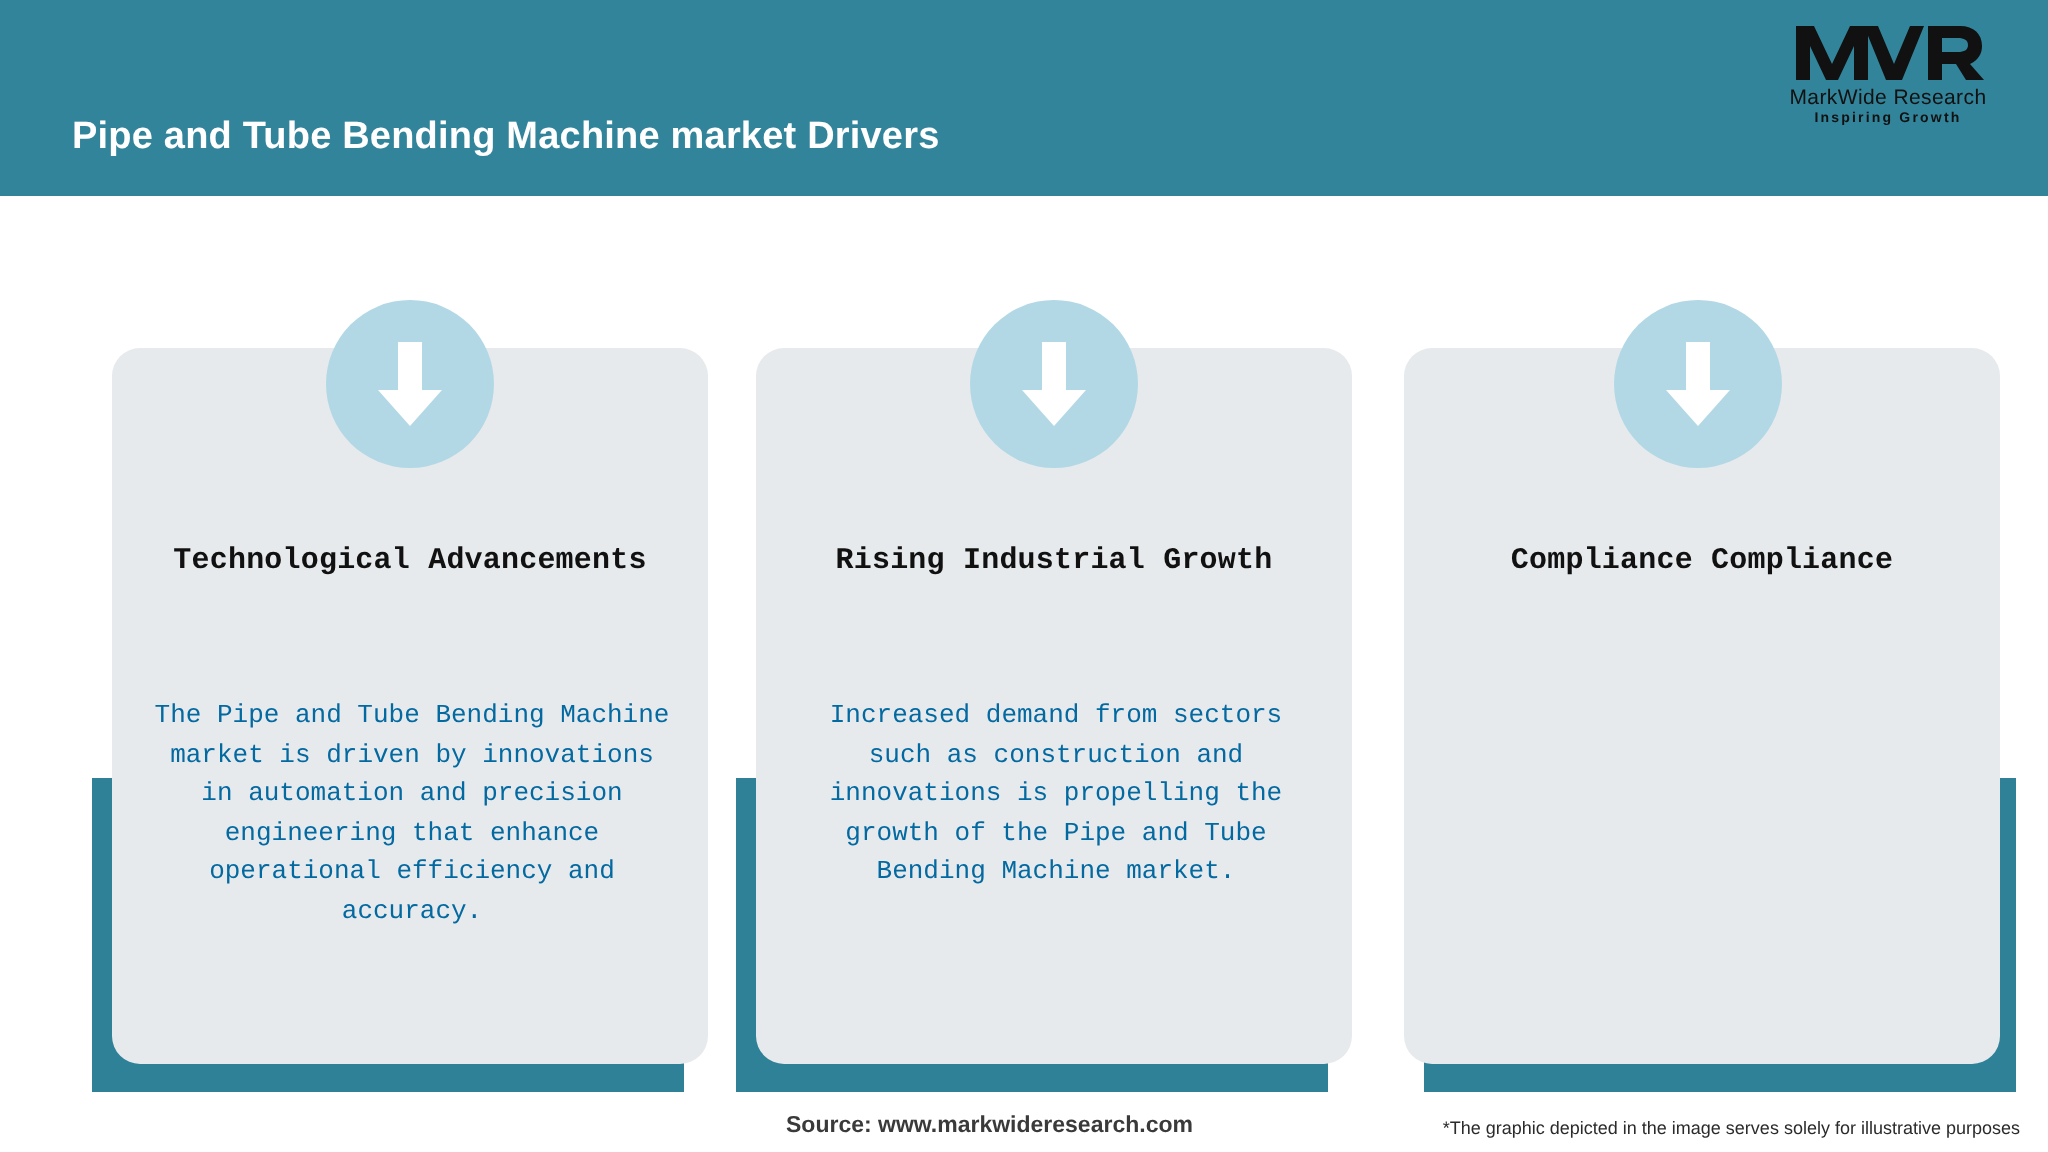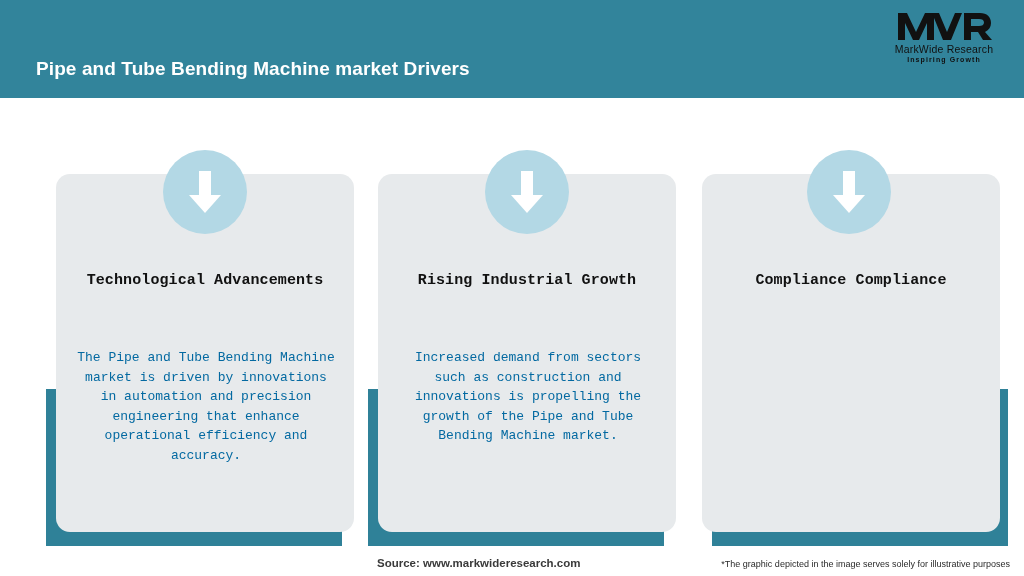--- a/index.html
+++ b/index.html
@@ -74,21 +74,21 @@
   
   .badge {
     position:absolute; top:0; left:50%; transform:translateX(-50%);
     width:84px; height:84px; border-radius:50%;
     background:#b3d8e5;
   }
   .badge svg { position:absolute; left:50%; top:50%; transform:translate(-50%,-50%); }
 
   
   .footer-source {
-    position:absolute; left:377px; top:557px;
+    position:absolute; left:393px; top:557px;
     font-size:11.5px; font-weight:bold; color:#3a3a3a;
     white-space:nowrap;
   }
   .footer-note {
     position:absolute; right:14px; top:559px;
     font-size:9px; color:#2b2b2b;
     white-space:nowrap;
   }
 </style>
 </head>

